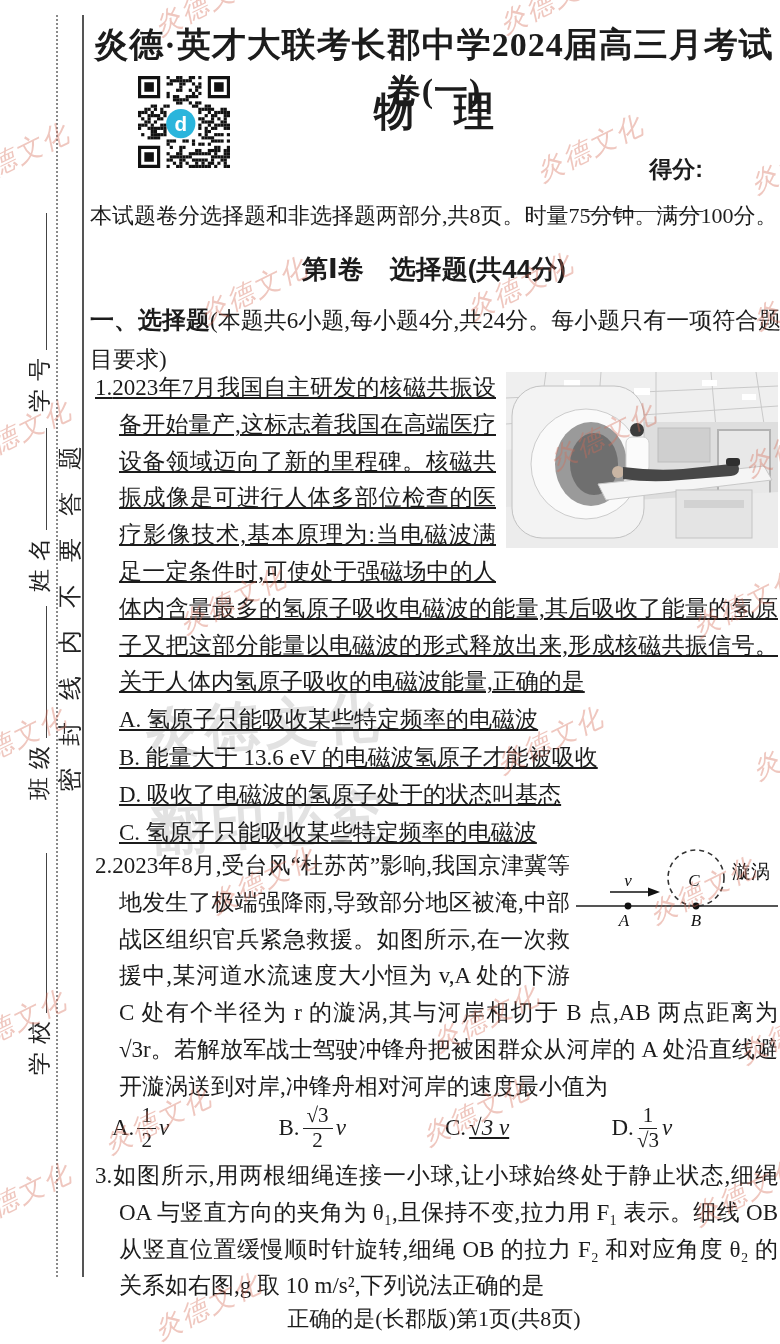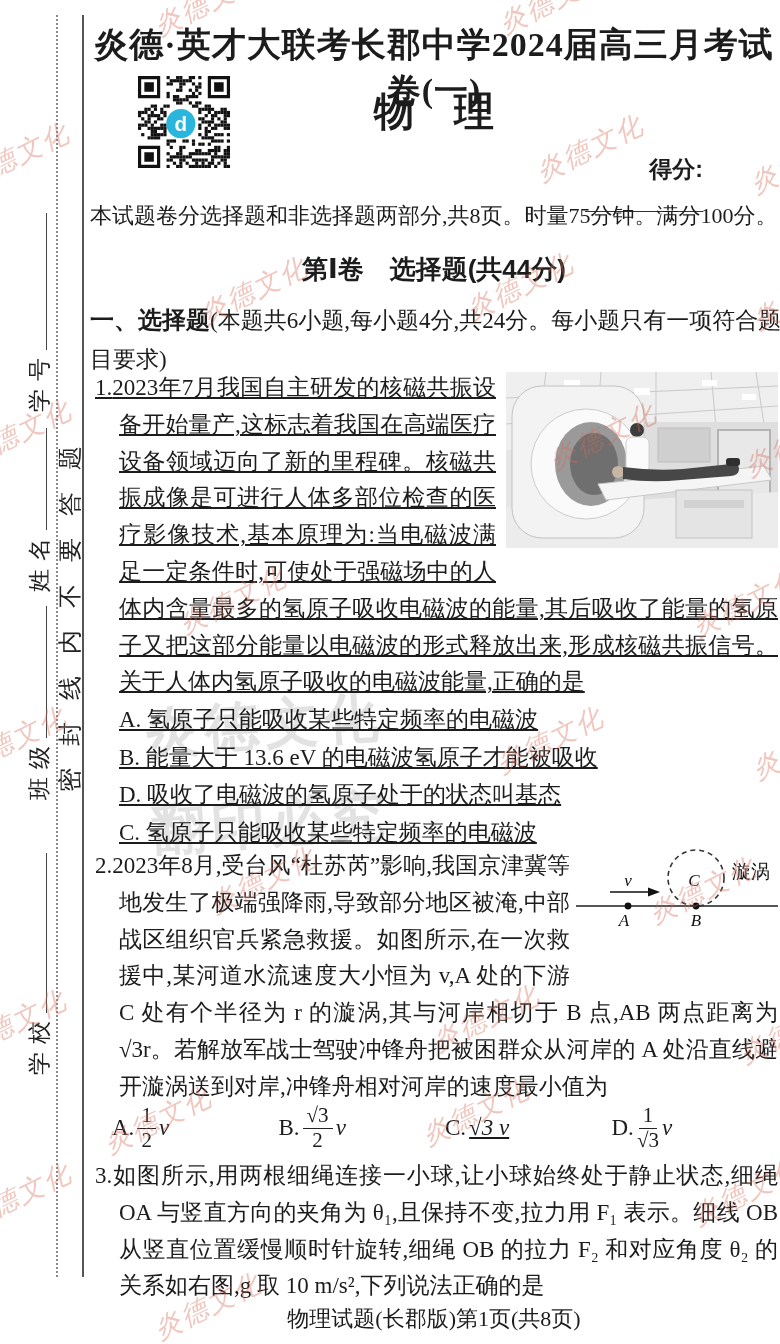--- a/index.html
+++ b/index.html
@@ -464,21 +464,21 @@
     <span class="vit">v</span>
   </div>
 </div>
 
 <div class="qblock" style="top:1158px;">
   <div class="qbody question">
     <span class="qnum">3.</span><span>如图所示,用两根细绳连接一小球,让小球始终处于静止状态,细绳 OA 与竖直方向的夹角为 θ₁,且保持不变,拉力用 F₁ 表示。细线 OB 从竖直位置缓慢顺时针旋转,细绳 OB 的拉力 F₂ 和对应角度 θ₂ 的关系如右图,g 取 10 m/s²,下列说法正确的是</span>
   </div>
 </div>
 
-<div class="content footer abs">物理试题(长郡版)第1页(共8页)</div>
+<div class="content footer abs">正确的是(长郡版)第1页(共8页)</div>
 
 <span class="wm" style="left:150px;top:-16px;">炎德文化</span>
 <span class="wm" style="left:495px;top:-18px;">炎德文化</span>
 <span class="wm" style="left:-42px;top:138px;">炎德文化</span>
 <span class="wm" style="left:532px;top:130px;">炎德文化</span>
 <span class="wm" style="left:746px;top:142px;">炎德文化</span>
 <span class="wm" style="left:196px;top:272px;">炎德文化</span>
 <span class="wm" style="left:462px;top:268px;">炎德文化</span>
 <span class="wm" style="left:748px;top:278px;">炎德文化</span>
 <span class="wm" style="left:-40px;top:415px;">炎德文化</span>

